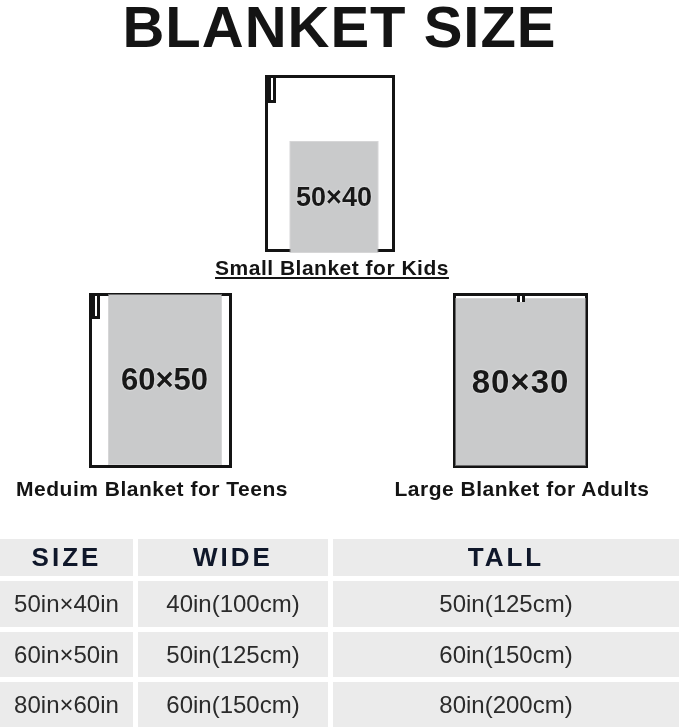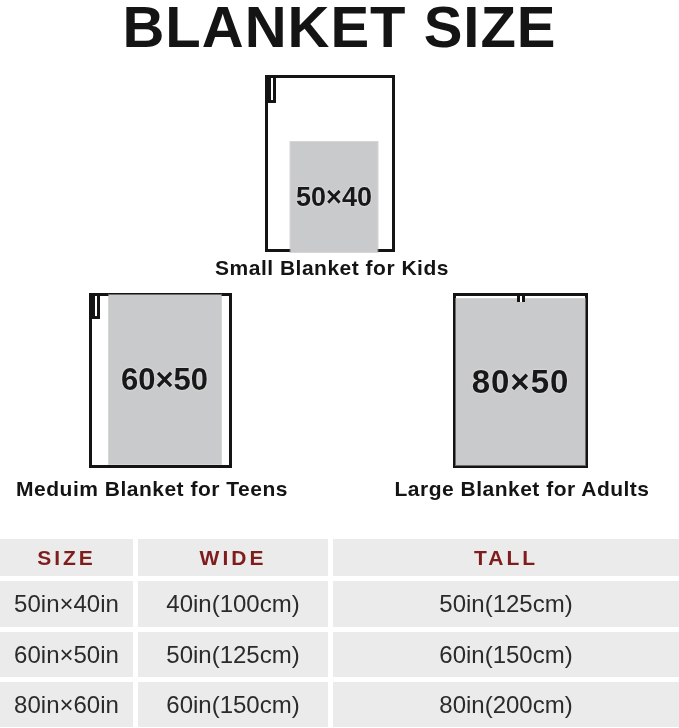--- a/index.html
+++ b/index.html
@@ -81,42 +81,42 @@
     border-right: 3px solid var(--outline-color, #141414);
   }
 
   
   .caption {
     position: absolute; width: 320px;
     text-align: center; font-weight: 700; font-size: 21px;
     letter-spacing: 0.5px; color: var(--text-color, #141414);
     white-space: nowrap;
   }
-  .caption-small  { left: 172px; top: 256px; }
+  .caption-small  { left: 172px; top: 256px; text-decoration: underline; }
   .caption-medium { left: -8px;  top: 477px; }
   .caption-large  { left: 362px; top: 477px; }
 
   
   .size-table {
     position: absolute; left: 0; top: 539px; width: 679px; height: 189px;
     display: grid;
     grid-template-columns: 133px 190px 1fr;
     grid-template-rows: 37px 46px 45px 45px;
     gap: 5px;
     background: #ffffff;
   }
   .cell {
     background: var(--cell-bg, #ebebeb);
     display: flex; align-items: center; justify-content: center;
     color: var(--table-text, #2b2b2b);
     font-size: 24px; white-space: nowrap;
   }
   .cell.header {
-    font-weight: 700; font-size: 21px; letter-spacing: 3px;
-    color: #7f1d1d;
+    font-weight: 700; font-size: 26px; letter-spacing: 3px;
+    color: #0f172a;
   }
 </style>
 </head>
 <body>
 
 <div class="page">
 
   <div class="title">BLANKET SIZE</div>
 
   <div class="bed bed-small">
@@ -142,21 +142,21 @@
         <span class="blanket-label">60×50</span>
       </div>
     </div>
   </div>
   <div class="caption caption-medium">Meduim Blanket for Teens</div>
 
   <div class="bed bed-large">
     <div class="large-interior">
       <div class="divider-peek"></div>
       <div class="blanket blanket-large">
-        <span class="blanket-label">80×50</span>
+        <span class="blanket-label">80×30</span>
       </div>
     </div>
   </div>
   <div class="caption caption-large">Large Blanket for Adults</div>
 
   <div class="size-table">
     <div class="cell header">SIZE</div>
     <div class="cell header">WIDE</div>
     <div class="cell header">TALL</div>
 

